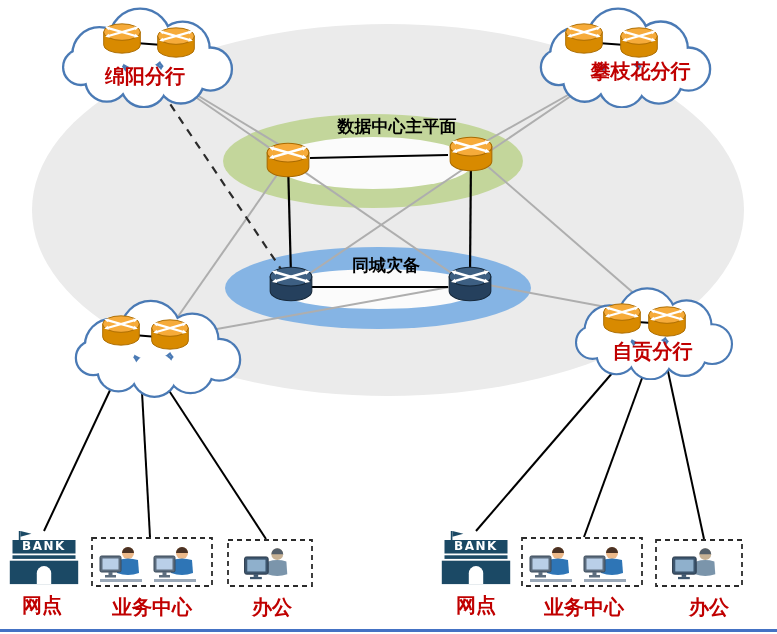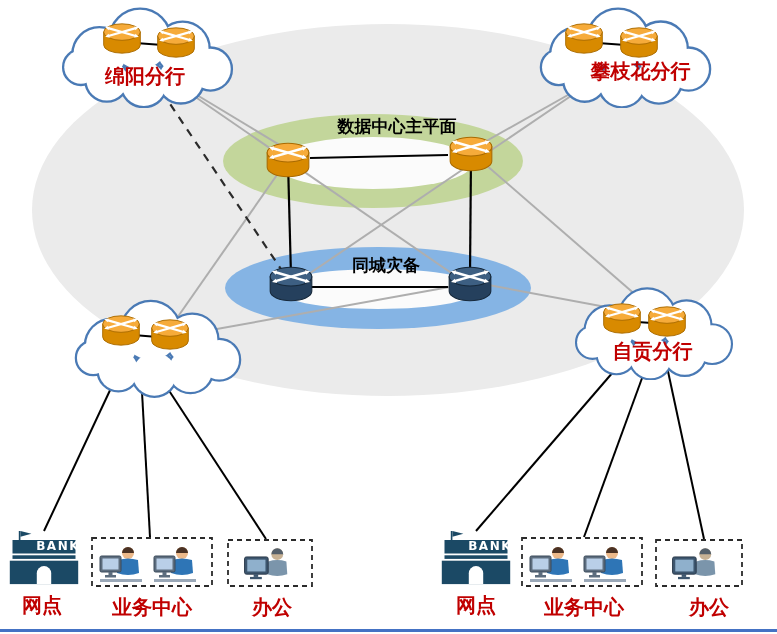--- a/index.html
+++ b/index.html
@@ -8,21 +8,21 @@
     font-family:"DejaVu Sans",sans-serif;
   }
   #canvas svg{position:absolute;left:0;top:0;}
   .lbl{position:absolute;font-weight:bold;text-align:center;line-height:1.15;
        font-family:"DejaVu Sans",sans-serif;white-space:nowrap;}
   .black{color:#000;}
   .red{color:#c00000;}
   .f21{font-size:17px;}
   .f20{font-size:20px;}
   .bank-sign{position:absolute;color:#fff;font-weight:bold;font-size:12px;
-       letter-spacing:1.5px;text-align:right;line-height:13px;}
+       letter-spacing:1.5px;text-align:center;line-height:13px;}
   #bottom-rule{position:absolute;left:0;top:629px;width:777px;height:3px;background:#4472c4;}
 </style>
 </head>
 <body>
 
 <div id="canvas">
 
 <svg width="777" height="634" viewBox="0 0 777 634">
   <defs>
     <symbol id="cloud" viewBox="0 0 200 110">

